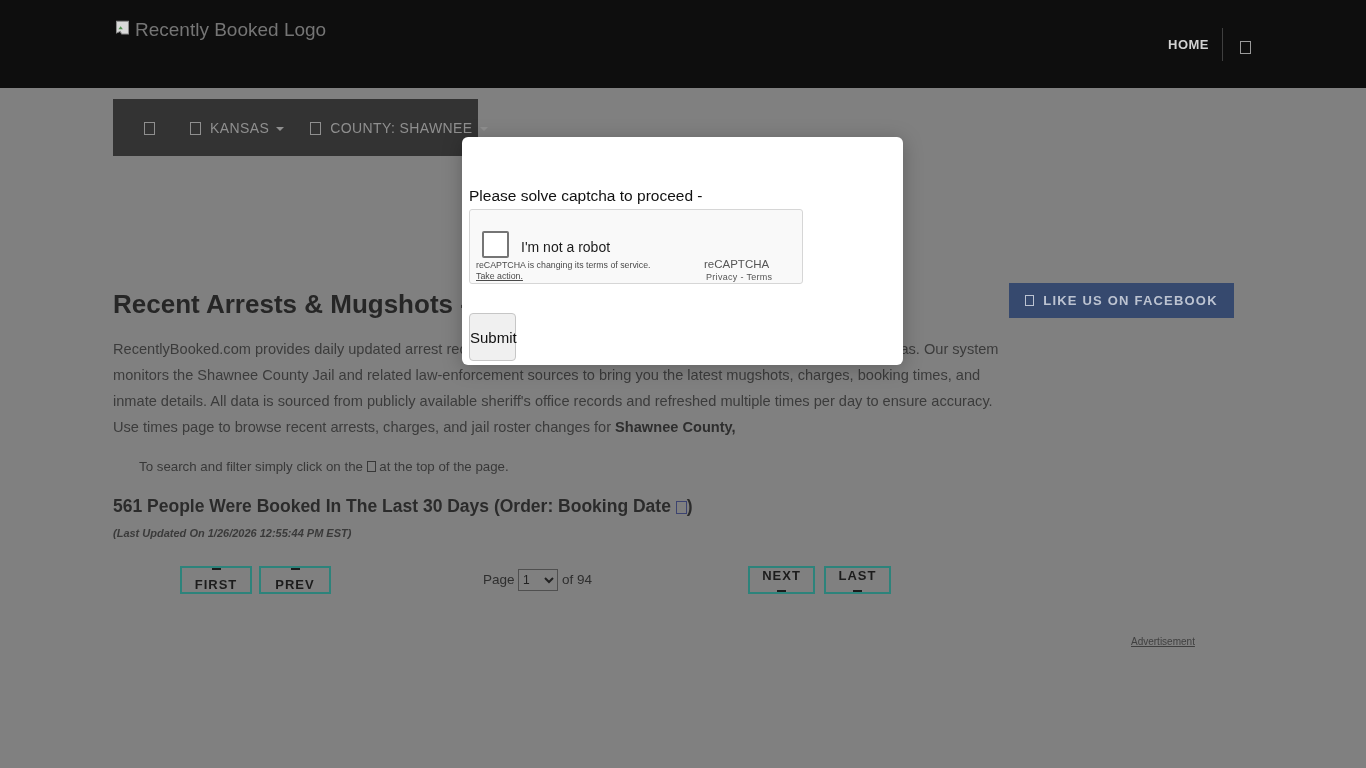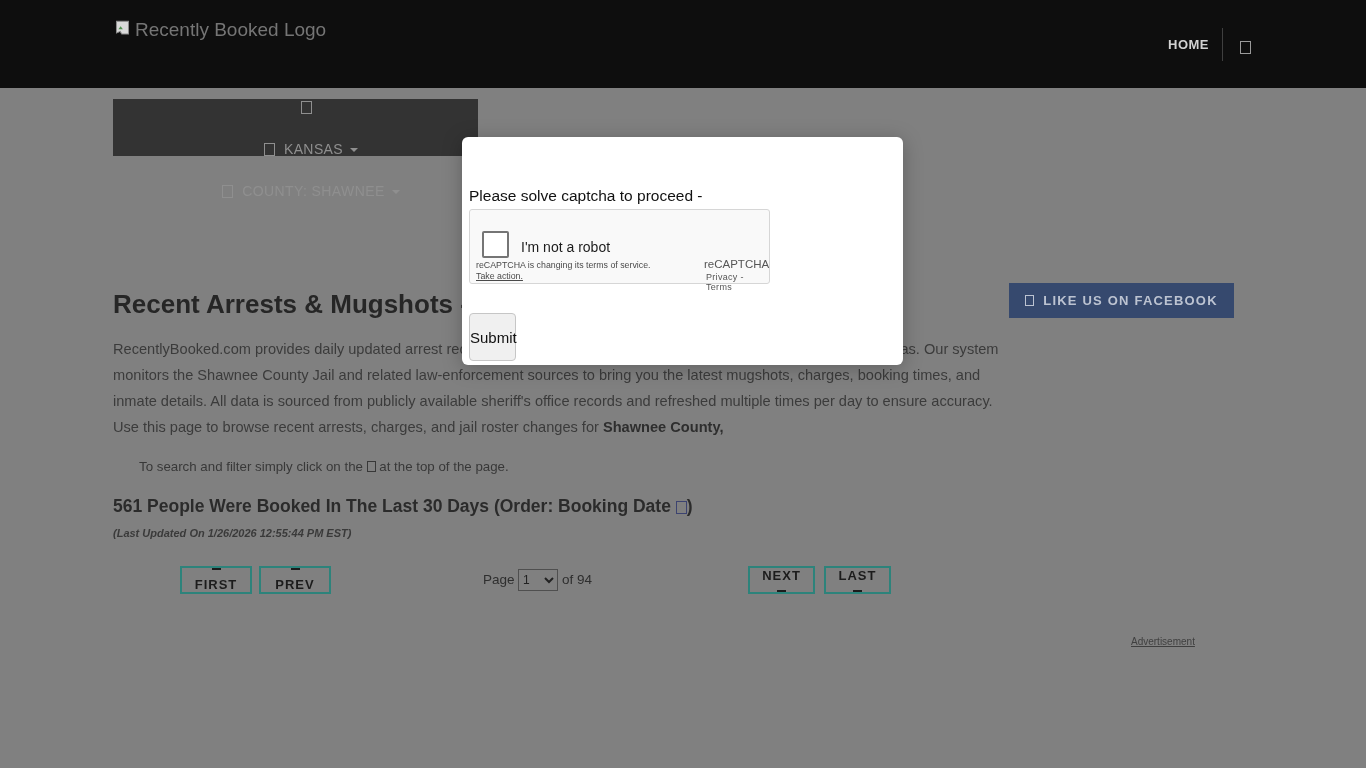--- a/index.html
+++ b/index.html
@@ -17,21 +17,21 @@
 
   
   .header{position:absolute;left:0;top:0;width:1366px;height:88px;background:var(--header_bg);}
   .logo{position:absolute;left:113px;top:19px;display:flex;align-items:center;gap:3px;cursor:pointer;}
   .logo-alt{color:#757575;font-size:19px;}
   .home-link{position:absolute;left:1168px;top:37px;color:#d2d2d2;font-size:13px;font-weight:bold;letter-spacing:.5px;cursor:pointer;}
   .header-divider{position:absolute;left:1222px;top:28px;width:1px;height:33px;background:#3f3f3f;}
   .header-search{position:absolute;left:1240px;top:38px;color:#9a9a9a;cursor:pointer;}
 
   
-  .navbar{position:absolute;left:113px;top:99px;width:365px;height:57px;background:var(--nav_bg);display:flex;align-items:center;padding-left:31px;gap:26px;z-index:1;flex-direction:column;}
+  .navbar{position:absolute;left:113px;top:99px;width:365px;height:57px;background:var(--nav_bg);display:flex;align-items:center;padding-left:31px;gap:26px;z-index:1;}
   .nav-item{color:#8f8f8f;font-size:14px;letter-spacing:.4px;cursor:pointer;white-space:nowrap;}
   .nav-item .sq{margin-right:9px;}
 
   
   .page-title{position:absolute;left:113px;top:289px;font-size:26px;color:#262626;white-space:nowrap;z-index:0;}
   .intro{position:absolute;left:113px;top:336px;color:#3b3b3b;font-size:14.6px;line-height:26px;}
   .intro div{white-space:nowrap;}
   .intro b{color:#2e2e2e;margin-top:9px;}
   .search-hint{position:absolute;left:113px;top:459px;color:#383838;font-size:13.3px;margin-left:26px;}
   .booked-heading{position:absolute;left:113px;top:496px;font-size:17.5px;font-weight:bold;color:#2b2b2b;white-space:nowrap;}
@@ -49,21 +49,21 @@
   #pg-of{left:562px;}
   .page-select{position:absolute;left:518px;top:569px;width:40px;height:22px;background:transparent;border:1px solid #4f4f4f;color:#222;font-size:12px;font-family:"Liberation Sans",sans-serif;}
 
   
   .fb-btn{position:absolute;left:1009px;top:283px;width:225px;height:35px;background:var(--facebook_blue);color:#bcc3d1;font-size:13px;font-weight:bold;letter-spacing:1.2px;display:flex;align-items:center;justify-content:center;gap:9px;cursor:pointer;z-index:1;}
   .ad-link{position:absolute;left:1131px;top:636px;font-size:10px;color:#3f3f3f;text-decoration:underline;cursor:pointer;}
 
   
   .modal{position:absolute;left:462px;top:137px;width:441px;height:228px;background:var(--modal_bg);border-radius:6px;box-shadow:0 3px 20px rgba(0,0,0,.25);z-index:5;}
   .modal-prompt{position:absolute;left:7px;top:50px;font-size:15.5px;color:#111;}
-  .recaptcha{position:absolute;left:7px;top:72px;width:301px;height:75px;background:#f9f9f9;border:1px solid #d6d6d6;border-radius:3px;}
+  .recaptcha{position:absolute;left:7px;top:72px;width:334px;height:75px;background:#f9f9f9;border:1px solid #d6d6d6;border-radius:3px;}
   .rc-checkbox{position:absolute;left:12px;top:21px;width:27px;height:27px;background:#fff;border:2px solid #757575;border-radius:2px;cursor:pointer;}
   .rc-label{position:absolute;left:51px;top:29px;font-size:14px;color:#1c1c1c;}
   .rc-notice{position:absolute;left:6px;top:50px;font-size:8.8px;color:#4a4a4a;white-space:nowrap;}
   .rc-action{position:absolute;left:6px;top:61px;font-size:8.8px;color:#4a4a4a;text-decoration:underline;cursor:pointer;}
   .rc-brand{position:absolute;left:234px;top:48px;font-size:11.5px;color:#555;}
   .rc-privacy{position:absolute;left:236px;top:62px;font-size:9px;color:#555;letter-spacing:.3px;}
   .rc-privacy span{cursor:pointer;}
   .submit-btn{position:absolute;left:7px;top:176px;width:47px;height:48px;background:#f0f0f0;border:1px solid #c6c6c6;border-radius:4px;font-size:15px;color:#111;cursor:pointer;font-family:"Liberation Sans",sans-serif;}
 </style>
 </head>
@@ -89,21 +89,21 @@
   <span class="nav-item"><span class="sq"></span><span>KANSAS</span><span class="caret"></span></span>
   <span class="nav-item"><span class="sq"></span><span>COUNTY: SHAWNEE</span><span class="caret"></span></span>
 </div>
 
 <h1 class="page-title">Recent Arrests &amp; Mugshots - Shawnee County, Kansas</h1>
 
 <div class="intro">
   <div>RecentlyBooked.com provides daily updated arrest records, mugshots, and charge information for Shawnee County, Kansas. Our system</div>
   <div>monitors the Shawnee County Jail and related law-enforcement sources to bring you the latest mugshots, charges, booking times, and</div>
   <div>inmate details. All data is sourced from publicly available sheriff's office records and refreshed multiple times per day to ensure accuracy.</div>
-  <div><span>Use this page to browse recent arrests, charges, and jail roster changes for </span><b>Shawnee County,</b></div>
+  <div><span>Use times page to browse recent arrests, charges, and jail roster changes for </span><b>Shawnee County,</b></div>
 </div>
 
 <div class="search-hint"><span>To search and filter simply click on the </span><span class="sq small"></span><span> at the top of the page.</span></div>
 
 <div class="booked-heading"><span>561 People Were Booked In The Last 30 Days (Order: Booking Date </span><span class="order-link"><span class="sq"></span></span><span>)</span></div>
 
 <div class="last-updated">(Last Updated On 1/26/2026 12:55:44 PM EST)</div>
 
 <button class="pg-btn" id="btn-first">
     <span class="sq small"></span>

